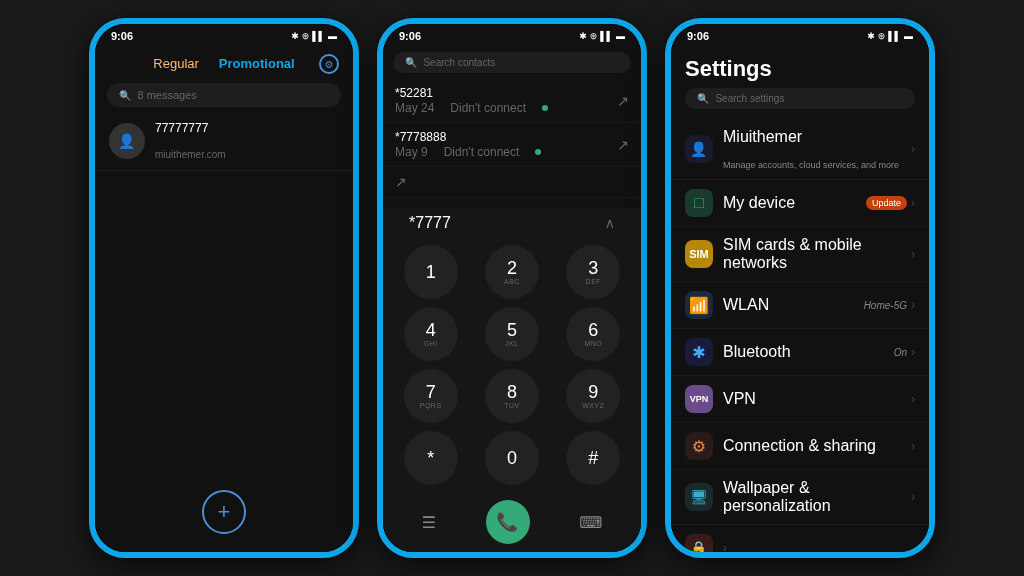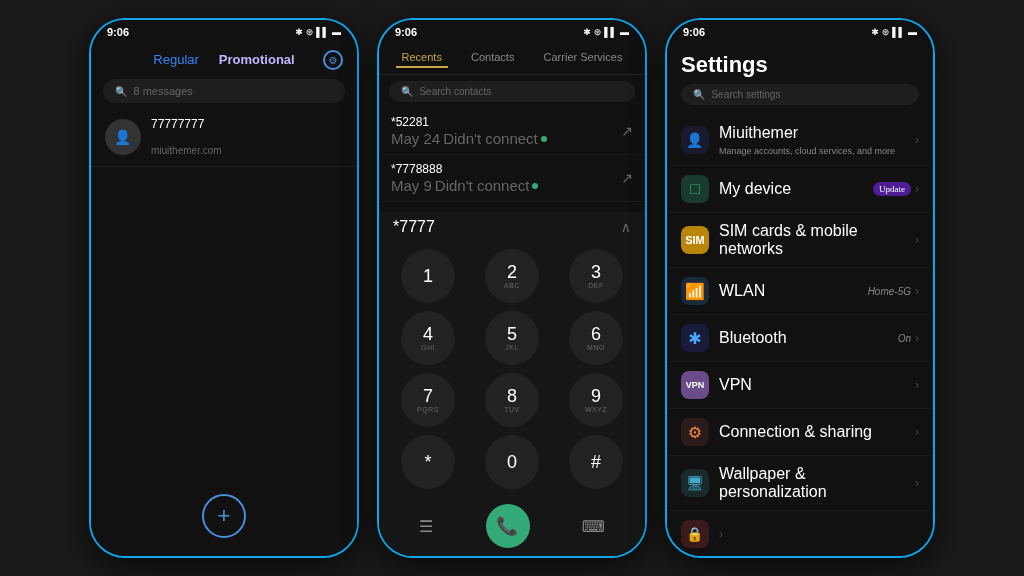--- a/index.html
+++ b/index.html
@@ -22,21 +22,21 @@
       width: 100%;
       height: 100%;
       padding: 12px;
     }
 
     .phone {
       width: 270px;
       height: 540px;
       background: #111;
       border-radius: 36px;
-      border: 2px solid #0ea5e9;
+      border: 6px solid #0ea5e9;
       overflow: hidden;
       position: relative;
       display: flex;
       flex-direction: column;
       box-shadow: 0 8px 32px rgba(0,0,0,0.7);
     }
 
     .status-bar {
       display: flex;
       justify-content: space-between;
@@ -69,26 +69,26 @@
       position: relative;
     }
 
     .msg-tabs {
       display: flex;
       gap: 20px;
     }
 
     .msg-tab {
       font-size: 13px;
-      color: #3b82f6;
+      color: #fdba74;
       padding: 2px 0;
     }
 
     .msg-tab.active {
-      color: #c4b5fd;
+      color: #0ea5e9;
       font-weight: 600;
     }
 
     .msg-settings-icon {
       position: absolute;
       right: 14px;
       top: 8px;
       width: 20px;
       height: 20px;
       border: 2px solid #4a90d9;
@@ -192,28 +192,28 @@
     .call-item {
       display: flex;
       align-items: center;
       justify-content: space-between;
       padding: 7px 12px;
       border-bottom: 1px solid #1a1a1a;
     }
 
     .call-info { flex: 1; }
     .call-number { color: #fff; font-size: 12px; }
-    .call-detail { color: #666; font-size: 15px; margin-top: 1px; display: flex; align-items: center; gap: 3px; }
+    .call-detail { color: #666; font-size: 12px; margin-top: 1px; display: flex; align-items: center; gap: 16px; }
     .call-dot { width: 6px; height: 6px; background: #3a7; border-radius: 50%; }
     .call-share { color: #666; font-size: 14px; }
 
     .dialer-input-row {
       display: flex;
       align-items: center;
-      padding: 6px 14px;
+      padding: 6px 26px;
       background: #161616;
     }
 
     .dialer-number {
       flex: 1;
       color: #fff;
       font-size: 16px;
       font-weight: 500;
     }
 
@@ -316,35 +316,34 @@
       border-radius: 8px;
       display: flex;
       align-items: center;
       justify-content: center;
       font-size: 14px;
       flex-shrink: 0;
     }
 
     .settings-item-content { flex: 1; }
     .settings-item-title { color: #fff; font-size: 16px; font-weight: 400; }
-    .settings-item-sub { color: #888; font-size: 9px; margin-top: 4px; }
+    .settings-item-sub { color: #888; font-size: 9px; margin-top: 14px; }
 
     .settings-item-right {
       display: flex;
       align-items: center;
       gap: 4px;
     }
 
     .settings-badge {
-      background: #4c1d95;
+      background: #c2410c;
       color: #fff;
       font-size: 9px;
       padding: 2px 6px;
       border-radius: 10px;
-      font-family: Liberation Serif, serif;
     }
 
     .settings-value { color: #888; font-size: 10px; font-style: italic; }
     .settings-chevron { color: #444; font-size: 12px; }
 
     .icon-user { background: #1a1a2e; }
     .icon-device { background: #1a3a2e; }
     .icon-sim { background: #2a2a1a; }
     .icon-wifi { background: #1a2a3a; }
     .icon-bt { background: #1a1a3a; }
@@ -401,25 +400,20 @@
     <div class="status-bar">
       <span class="status-time">9:06</span>
       <div class="status-icons">
         <span>✱</span>
         <span>⊛</span>
         <span>▌▌</span>
         <span>▬</span>
       </div>
     </div>
     <div class="phone-screen">
-      <div class="dialer-tabs">
-        <span class="dialer-tab active">Recents</span>
-        <span class="dialer-tab">Contacts</span>
-        <span class="dialer-tab">Carrier Services</span>
-      </div>
       <div class="dialer-search">
         <span>🔍</span>
         <span>Search contacts</span>
       </div>
       <div class="call-list">
         <div class="call-item">
           <div class="call-info">
             <div class="call-number">*52281</div>
             <div class="call-detail">
               <span>May 24</span>

